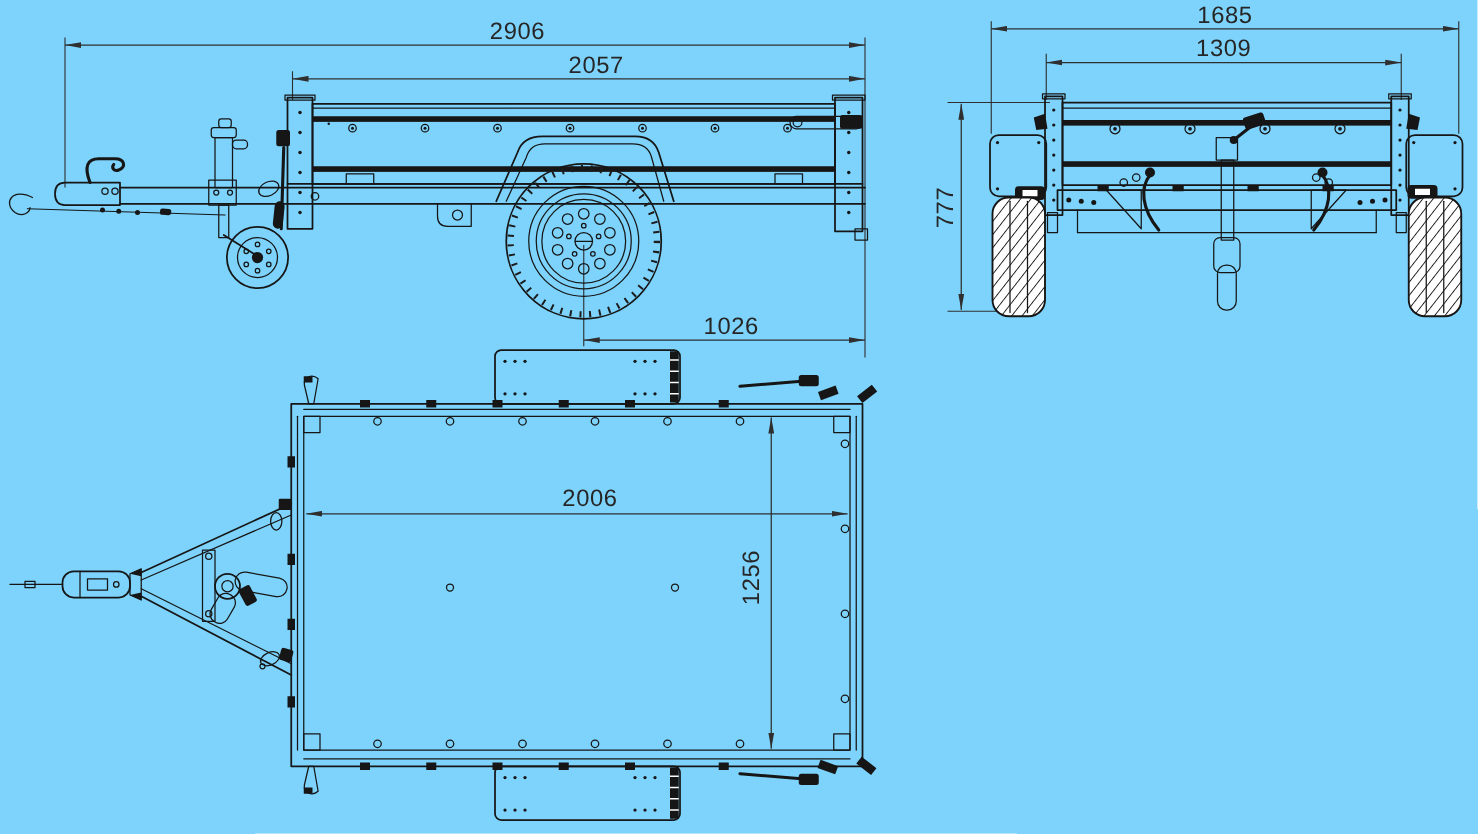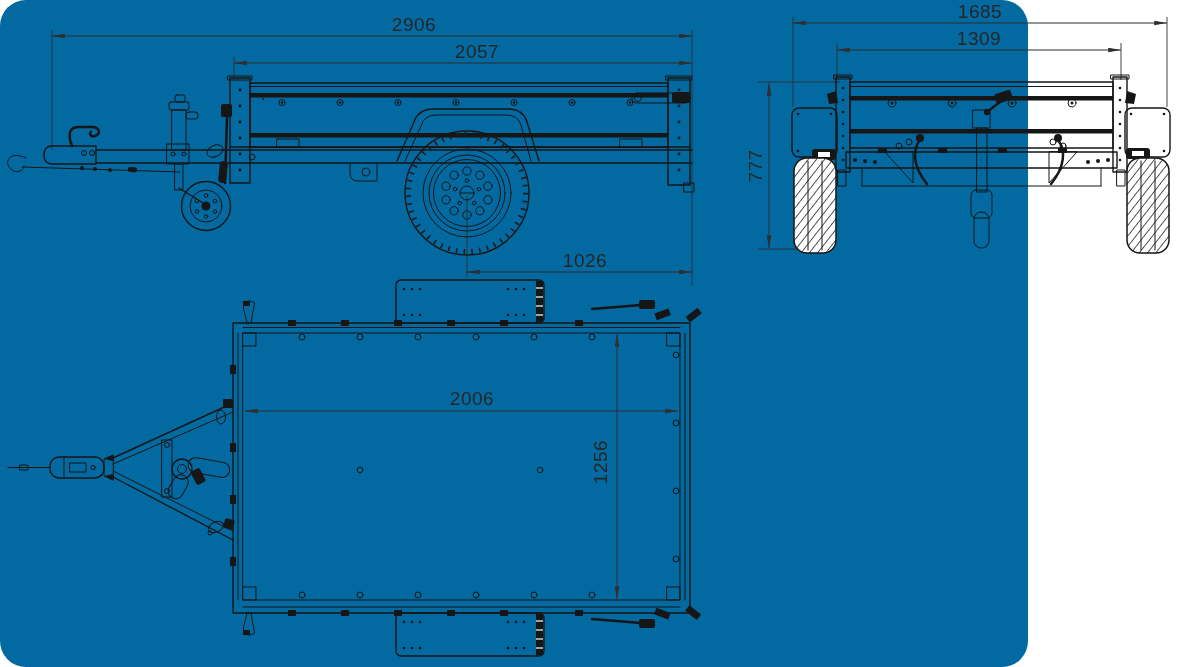--- a/index.html
+++ b/index.html
@@ -1,17 +1,17 @@
 <!DOCTYPE html>
 <html><head>
 <meta charset="utf-8">
 <title>Technical Drawing</title>
 <style>
   html,body{margin:0;padding:0;background:#fff;}
-  .stage{width:1028px;height:667px;background:#0369a1;position:relative;font-family:"Liberation Sans",sans-serif;border-radius:26px;}
+  .stage{width:1182px;height:667px;background:#7dd3fc;position:relative;font-family:"Liberation Sans",sans-serif;}
   svg{display:block;}
   .p  {fill:none;stroke:#161616;stroke-width:1.4;stroke-linejoin:round;stroke-linecap:round;}
   .p2 {fill:none;stroke:#161616;stroke-width:1;stroke-linejoin:round;stroke-linecap:round;}
   .pth{fill:none;stroke:#161616;stroke-width:2.5;stroke-linecap:round;}
   .blk{fill:#161616;stroke:none;}
   .wht{stroke:#ffffff;stroke-width:1.2;}
   .dl {fill:none;stroke:#2f2f2f;stroke-width:1;}
   .ext{fill:none;stroke:#2f2f2f;stroke-width:0.9;}
   text.dim{font-family:"Liberation Sans",sans-serif;font-size:19px;fill:#262626;text-anchor:middle;letter-spacing:0.5px;}
 </style>

